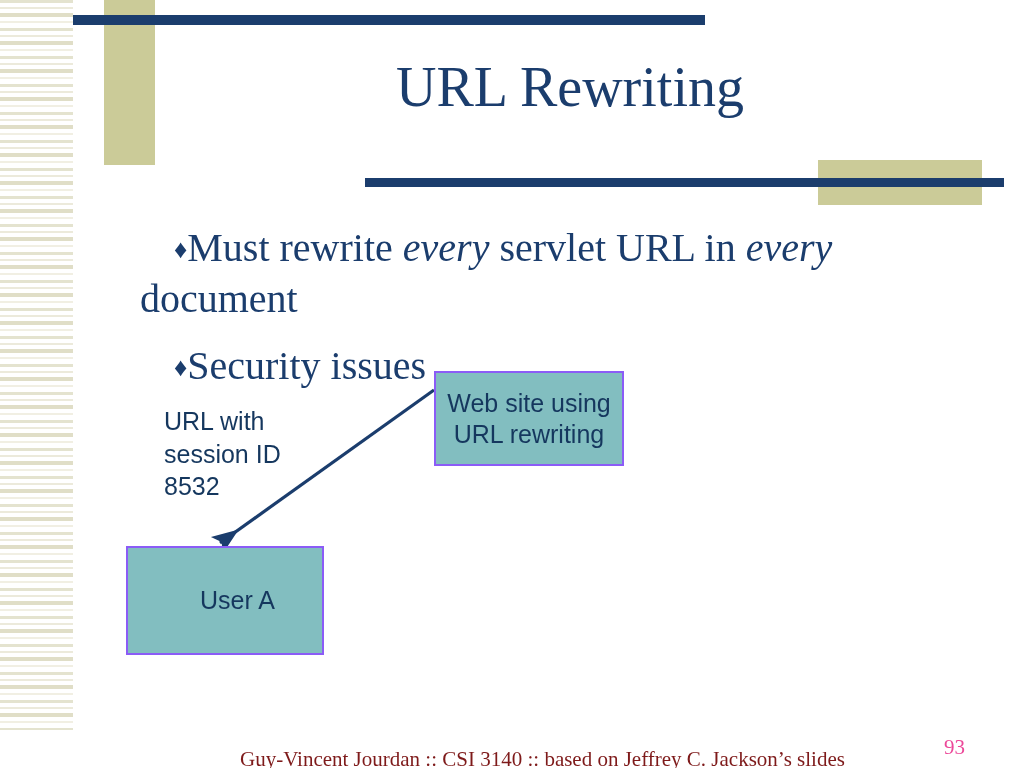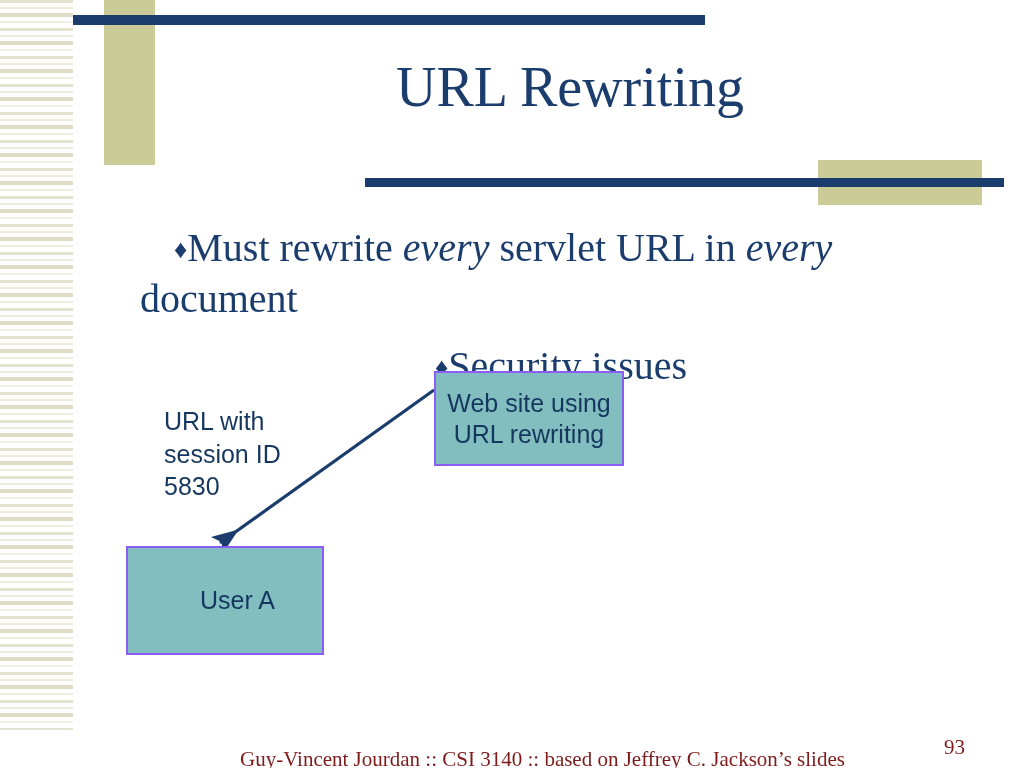--- a/index.html
+++ b/index.html
@@ -103,21 +103,20 @@
   .bullet-line .dia {
     font-size: 26px;
     vertical-align: 3px;
     letter-spacing: 0px;
   }
   .bullet-line em {
     font-style: italic;
   }
   .bullet-2 {
     margin-top: 16px;
-    text-align: center;
   }
 
   
   .dgm-box {
     position: absolute;
     background: #82bec0;
     border: 2px solid #8b5cf6;
     box-sizing: border-box;
     color: #15375e;
     font-family: "Liberation Sans", "DejaVu Sans", sans-serif;
@@ -172,21 +171,21 @@
     color: #7e1a1a;
     font-family: "Liberation Serif", "DejaVu Serif", serif;
     white-space: nowrap;
     margin-top: 12px;
   }
   .footer-page {
     position: absolute;
     left: 944px;
     top: 735px;
     font-size: 21px;
-    color: #7f1d1d;
+    color: #ec4899;
     font-family: "Liberation Serif", "DejaVu Serif", serif;
   }
 </style>
 </head>
 <body>
 
 <div id="slide">
 
   <div class="stripe-band"></div>
 
@@ -201,21 +200,21 @@
     <div class="bullet-line bullet-1">
       <span class="dia">♦</span><span>Must rewrite </span><em>every</em><span> servlet URL in </span><em>every</em><span> document</span>
     </div>
     <div class="bullet-line bullet-2">
       <span class="dia">♦</span><span>Security issues</span>
     </div>
   </div>
 
   <div class="dgm-note">URL with
 session ID
-5830</div>
+8532</div>
 
   <svg id="arrow-svg" viewBox="0 0 1024 768">
     <defs>
       <marker id="ahead" markerWidth="9" markerHeight="9" refX="7.2" refY="3.2" orient="auto" markerUnits="strokeWidth">
         <path d="M0,3.2 L8.4,0 L6.6,3.2 L8.4,6.4 z" fill="#1b3d6d"></path>
       </marker>
     </defs>
     <line x1="434" y1="390" x2="220" y2="543" stroke="#1b3d6d" stroke-width="3.2" marker-end="url(#ahead)"></line>
   </svg>
 

